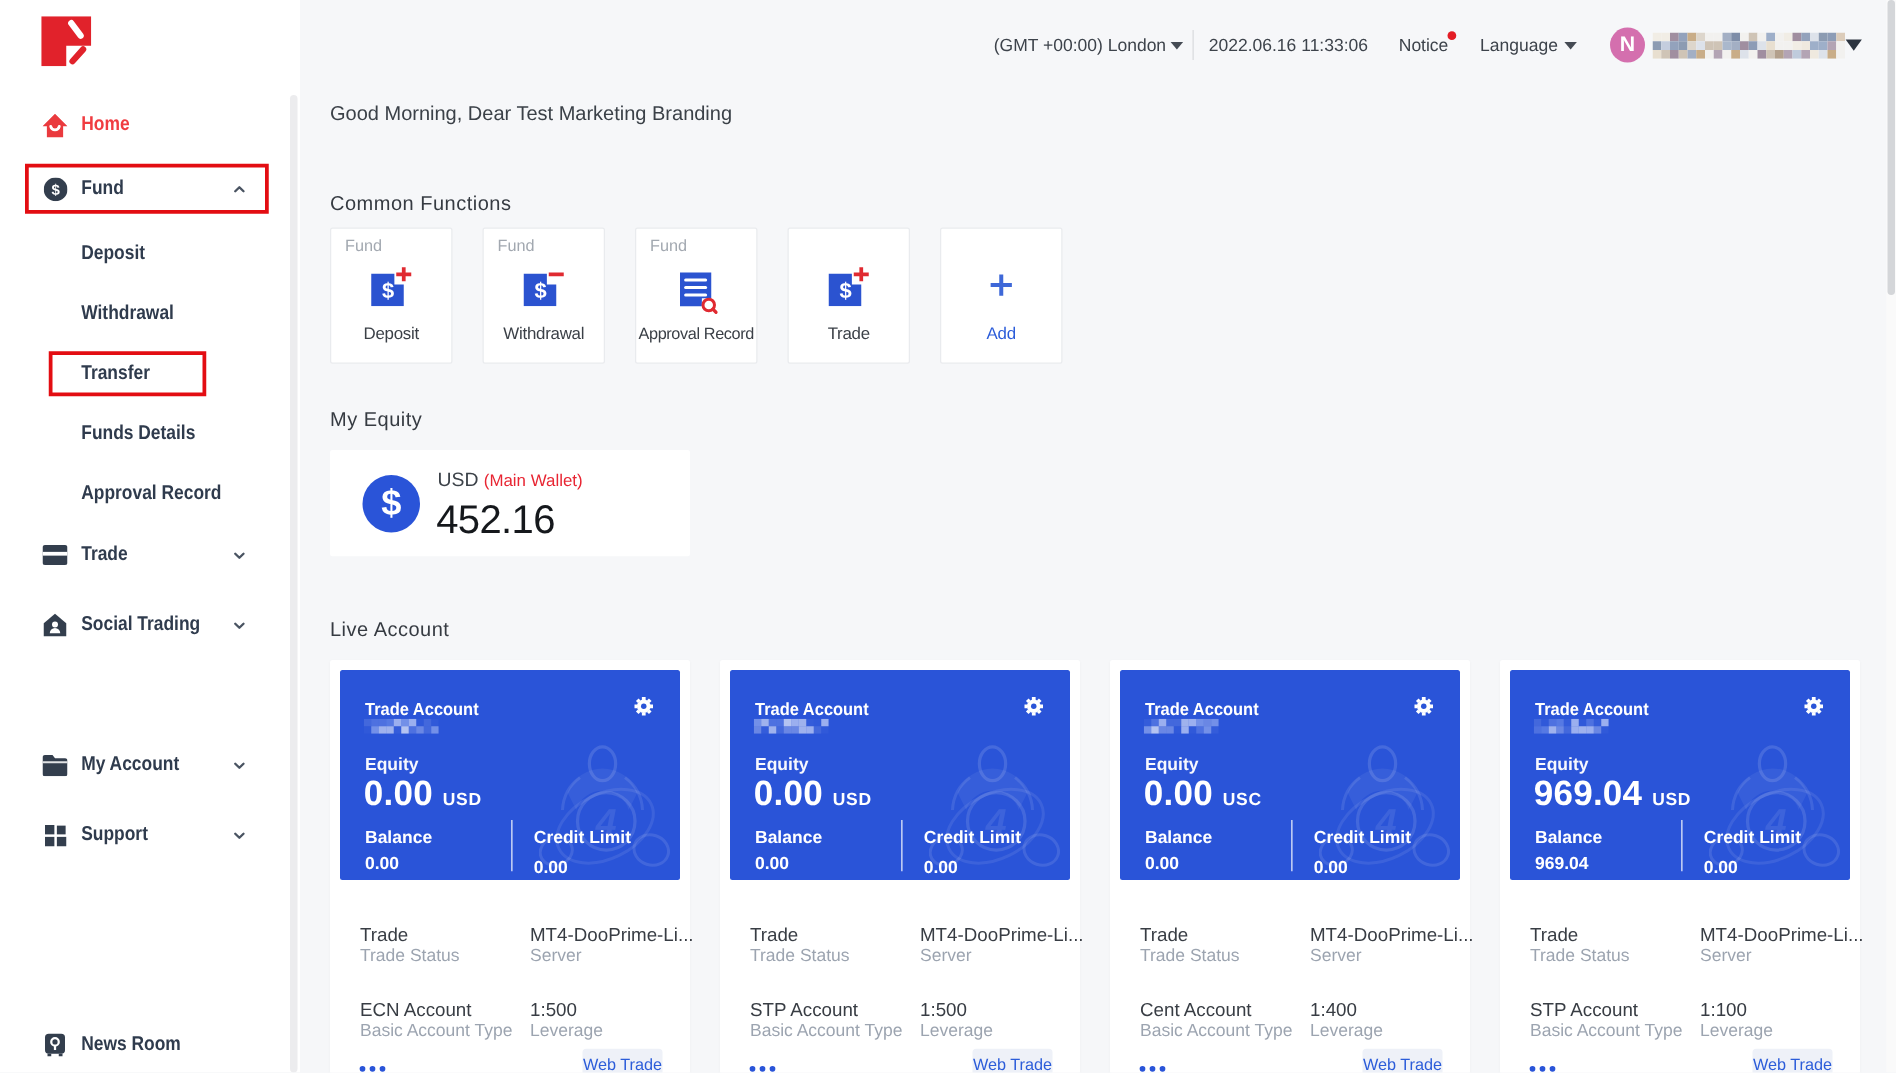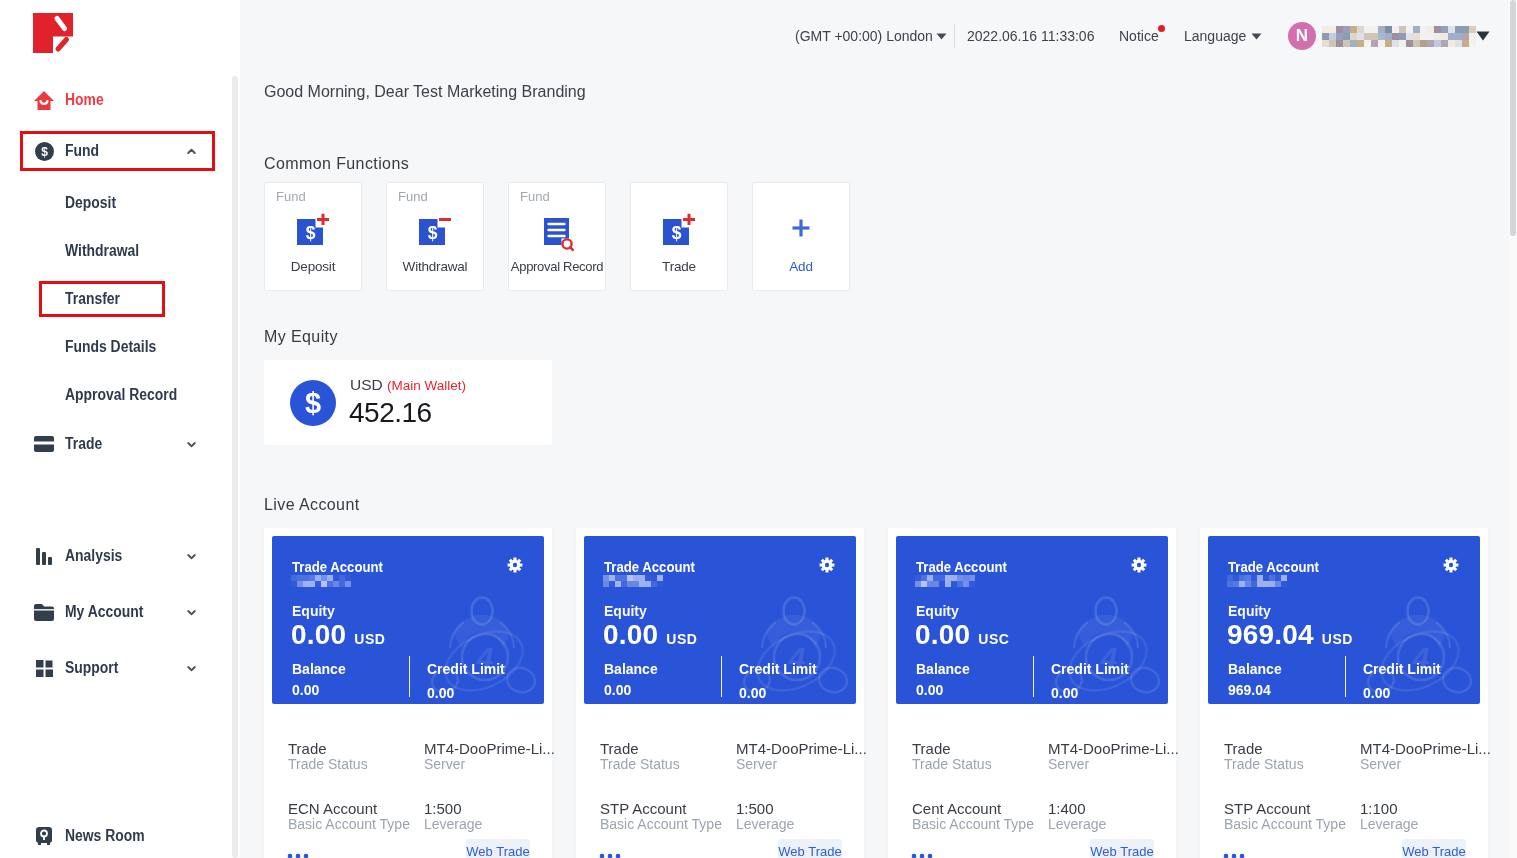--- a/index.html
+++ b/index.html
@@ -90,34 +90,34 @@
           <rect x="0" y="0" width="20" height="16" rx="2" fill="#333e4d"></rect>
           <rect x="0" y="5.5" width="20" height="3" fill="#fff"></rect>
         </svg>
       </span>
     <span class="tx">Trade</span>
     <svg class="ch" style="top:13px" viewBox="0 0 11 11">
         <path d="M2.2 4 L5.5 7.2 L8.8 4" fill="none" stroke="#4a5462" stroke-width="1.9" stroke-linecap="round" stroke-linejoin="round"></path>
       </svg>
   </div>
 
-
-  <div class="nav" style="top:538px">
+  <div class="nav" style="top:482px">
     <span class="ic">
-        <svg width="18" height="19" viewBox="0 0 18 19">
-          <rect x="1" y="1" width="4" height="17" rx="1" fill="#333e4d"></rect>
-          <rect x="7" y="5" width="4" height="13" rx="1" fill="#333e4d"></rect>
-          <rect x="13" y="10" width="4" height="8" rx="1" fill="#333e4d"></rect>
+        <svg width="20" height="20" viewBox="0 0 20 20">
+          <path d="M10 1 L19 8.5 V19 H1 V8.5 Z" fill="#333e4d"></path>
+          <circle cx="10" cy="9.5" r="2.4" fill="#fff"></circle>
+          <path d="M5.8 16.5 a4.2 4.2 0 0 1 8.4 0 Z" fill="#fff"></path>
         </svg>
       </span>
-    <span class="tx">Analysis</span>
+    <span class="tx">Social Trading</span>
     <svg class="ch" style="top:13px" viewBox="0 0 11 11">
         <path d="M2.2 4 L5.5 7.2 L8.8 4" fill="none" stroke="#4a5462" stroke-width="1.9" stroke-linecap="round" stroke-linejoin="round"></path>
       </svg>
   </div>
+
 
   <div class="nav" style="top:594px">
     <span class="ic">
         <svg width="20" height="17" viewBox="0 0 20 17">
           <path d="M0 2 a2 2 0 0 1 2-2 H8 L10 2.5 H18 a2 2 0 0 1 2 2 V15 a2 2 0 0 1-2 2 H2 a2 2 0 0 1-2-2 Z" fill="#333e4d"></path>
           <rect x="0" y="5" width="20" height="1.6" fill="#fff" opacity="0.85"></rect>
         </svg>
       </span>
     <span class="tx">My Account</span>
     <svg class="ch" style="top:13px" viewBox="0 0 11 11">
@@ -301,21 +301,21 @@
             <line x1="0.5" y1="9" x2="17.5" y2="9"></line>
           </g>
         </svg></span>
     <span class="cfname" style="color:#2b5cd9">Add</span>
   </div>
 
   <div class="sect" style="left:264px;top:328px">My Equity</div>
   <div class="abs" style="left:264px;top:360px;width:288px;height:85px;background:#fff;border-radius:2px"></div>
   <div class="abs" style="left:290px;top:380px;width:46px;height:46px;border-radius:50%;background:#2a54d8;color:#fff;display:flex;align-items:center;justify-content:center;font-size:29px;font-weight:700">$</div>
   <div class="abs" style="left:350px;top:376px;font-size:15.5px;color:#3b4148">USD <span style="color:#e82532;font-size:13.5px">(Main Wallet)</span></div>
-  <div class="abs" style="left:349px;top:397px;font-size:28px;font-weight:400;color:#15181c;letter-spacing:-0.5px">452.16</div>
+  <div class="abs" style="left:349px;top:397px;font-size:32px;font-weight:400;color:#15181c;letter-spacing:-0.5px">452.16</div>
 
   <div class="sect" style="left:264px;top:496px">Live Account</div>
 
   <div id="cards">
   <div class="acard" style="left:264px">
     <div class="ahead">
       <svg style="position:absolute;right:8px;top:54px" width="105" height="114" viewBox="0 0 105 114">
             <g fill="none">
               <path d="M23 44 a30 30 0 0 1 56 0 l-7 14 a22 22 0 0 0 -42 0 Z" fill="rgba(255,255,255,0.06)" stroke="none"></path>
               <ellipse cx="51" cy="21" rx="10.5" ry="13.5" stroke="rgba(255,255,255,0.13)" stroke-width="2.6"></ellipse>

